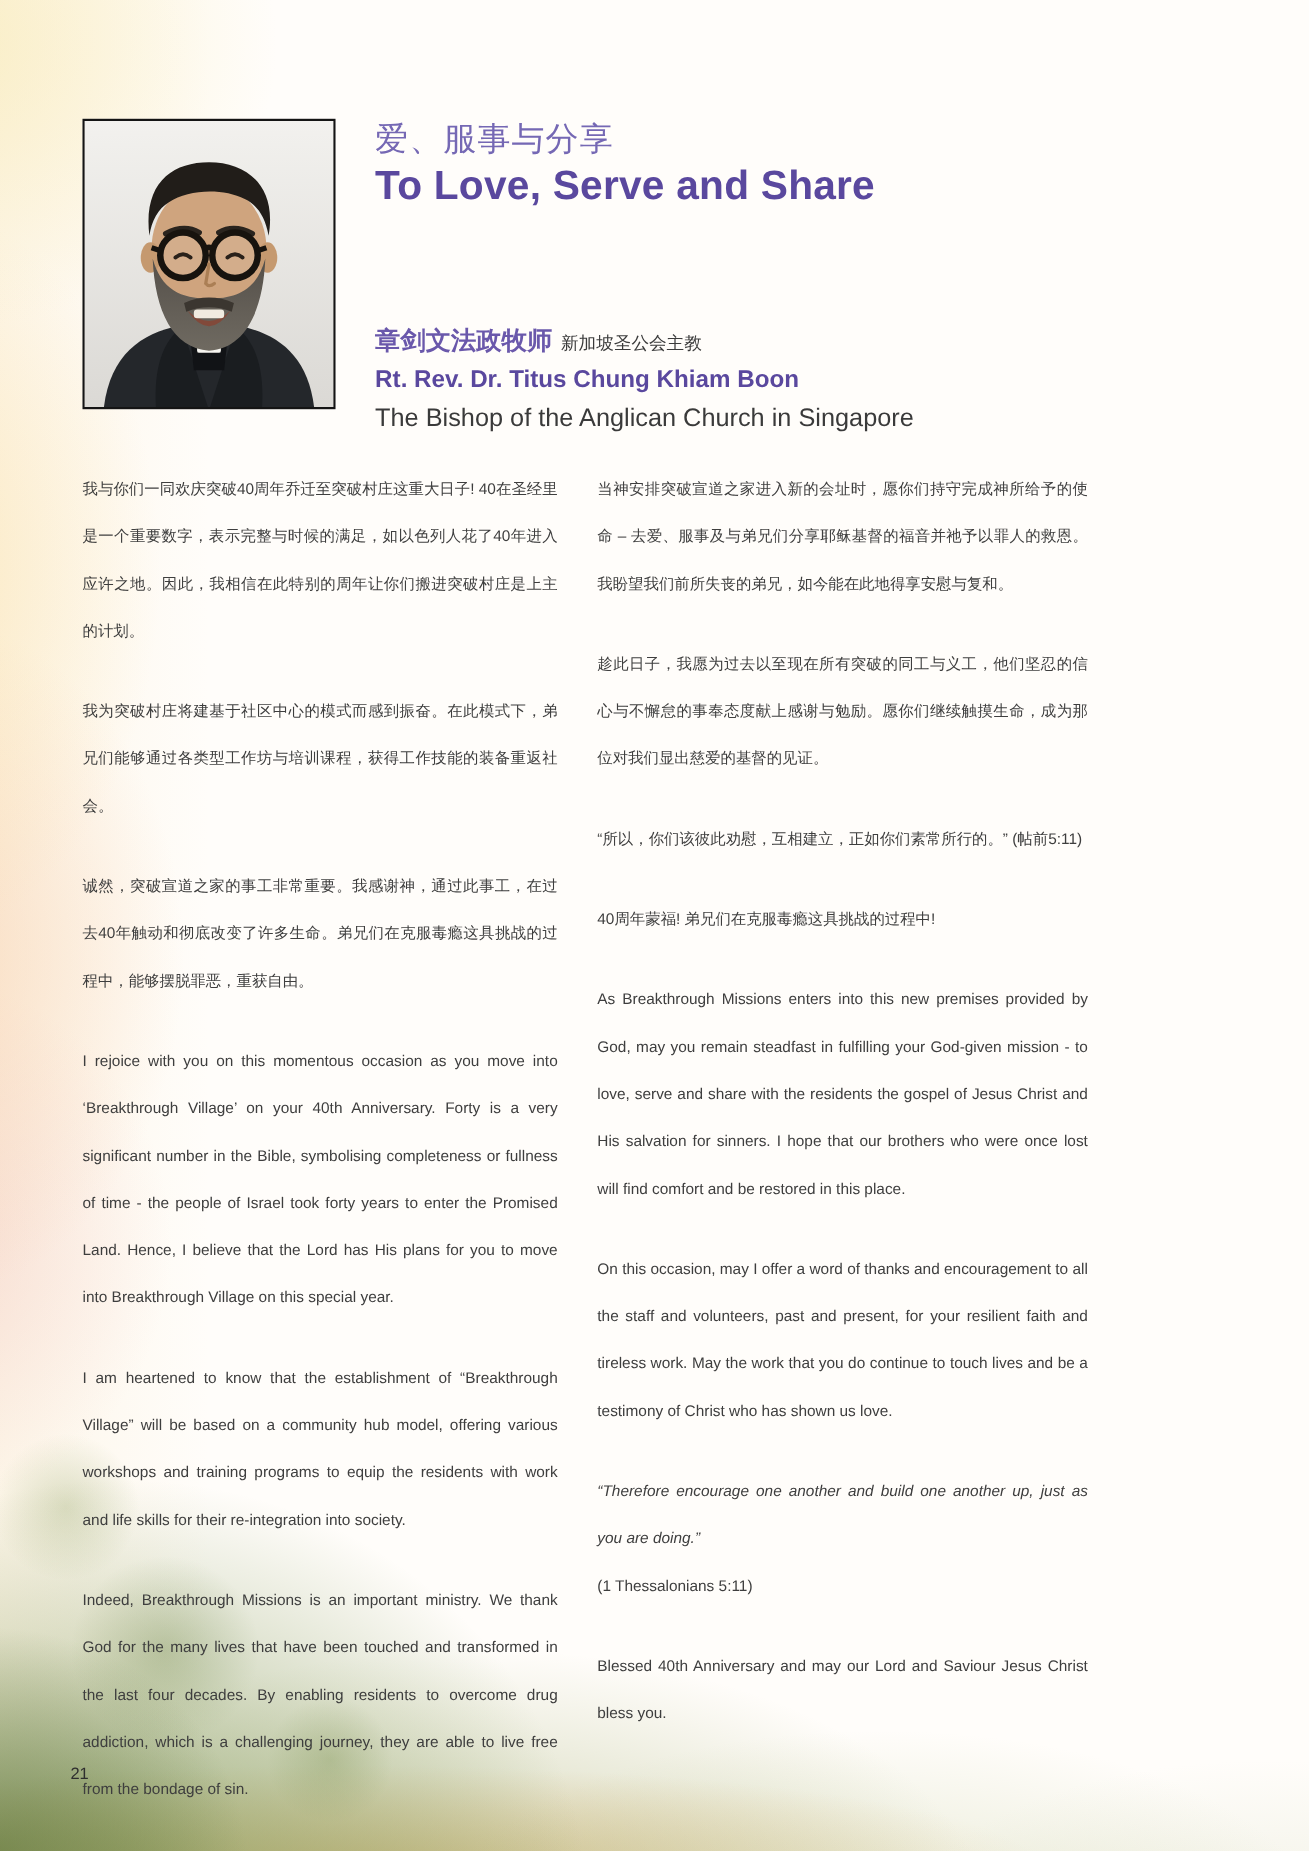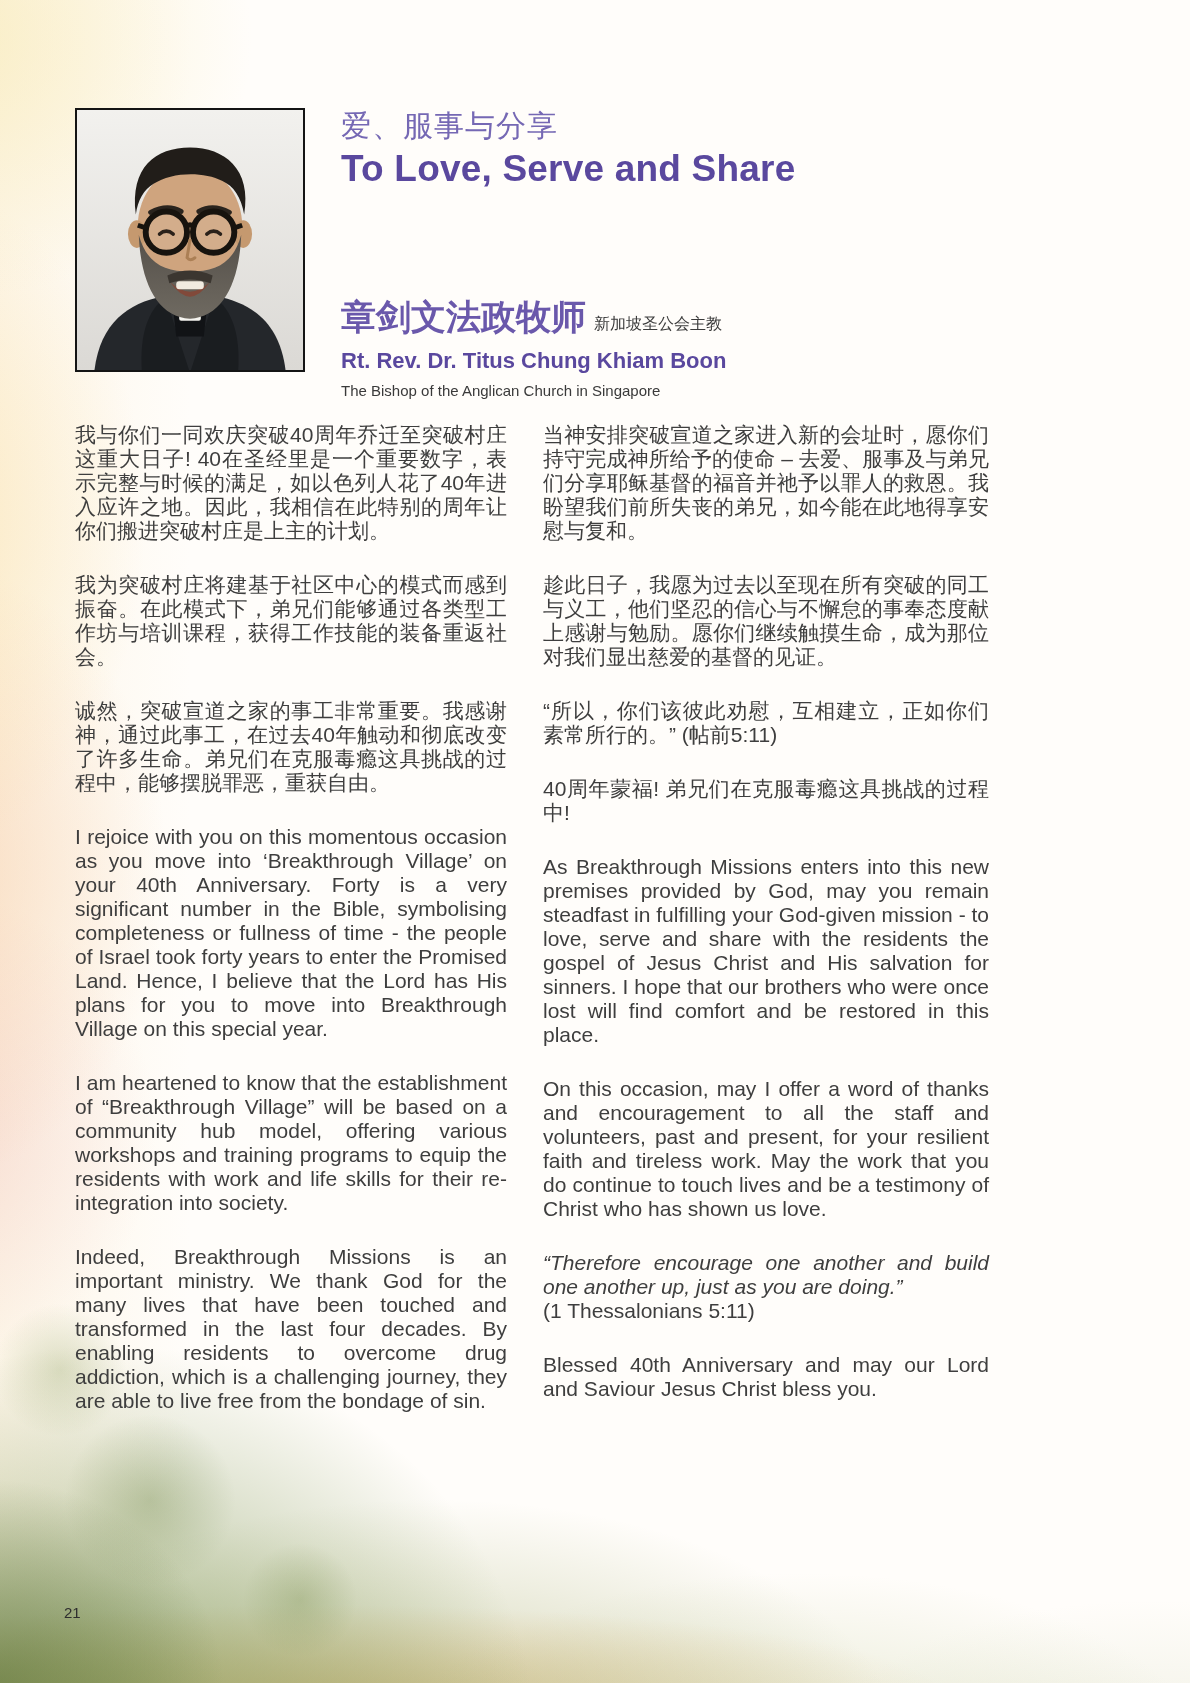--- a/index.html
+++ b/index.html
@@ -41,35 +41,35 @@
 
   .title-zh {
     position:absolute; left:341px; top:106px;
     font-size:30px; color:#7568b4; letter-spacing:1px; font-weight:500;
   }
   .title-en {
     position:absolute; left:341px; top:148px;
     font-size:37px; font-weight:bold; color:#5a489e; letter-spacing:0.2px;
   }
   .name-block { position:absolute; left:341px; top:294px; }
-  .name-zh { font-size:35px; font-weight:bold; color:#6a58ab;font-family:Liberation Serif, serif; }
+  .name-zh { font-size:23px; font-weight:bold; color:#6a58ab;font-family:Liberation Serif, serif; }
   .role-zh { font-size:16px; color:#3b3b3b; margin-left:8px; }
   .name-en { font-size:22px; font-weight:bold; color:#5a489e; margin-top:7px; }
-  .role-en { font-size:15px; color:#3a3a3a; margin-top:8px; }
+  .role-en { font-size:23px; color:#3a3a3a; margin-top:8px; }
 
   
   .columns {
     position:absolute; left:75px; top:423px; width:1042px;
     display:flex; gap:36px;
   }
   .col { flex:0 0 432px; }
   .col.right { flex:0 0 446px; }
   .columns p {
     margin:0 0 30px;
-    font-size:21px; line-height:24px;
+    font-size:14px; line-height:43px;
     color:#3e3e3e; text-align:justify;
   }
   .columns p.no-gap { margin-bottom:0; }
   .columns p.italic { font-style:italic; }
 
   .page-num {
     position:absolute; left:64px; top:1604px;
     font-size:15px; color:#2e2e2e;
   }
 </style>

